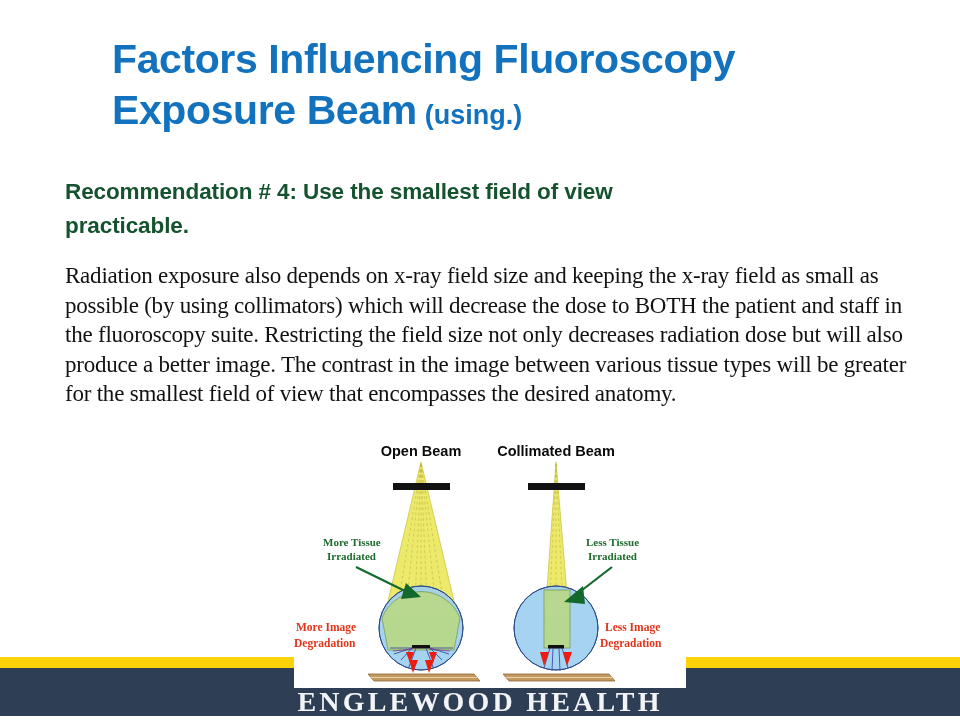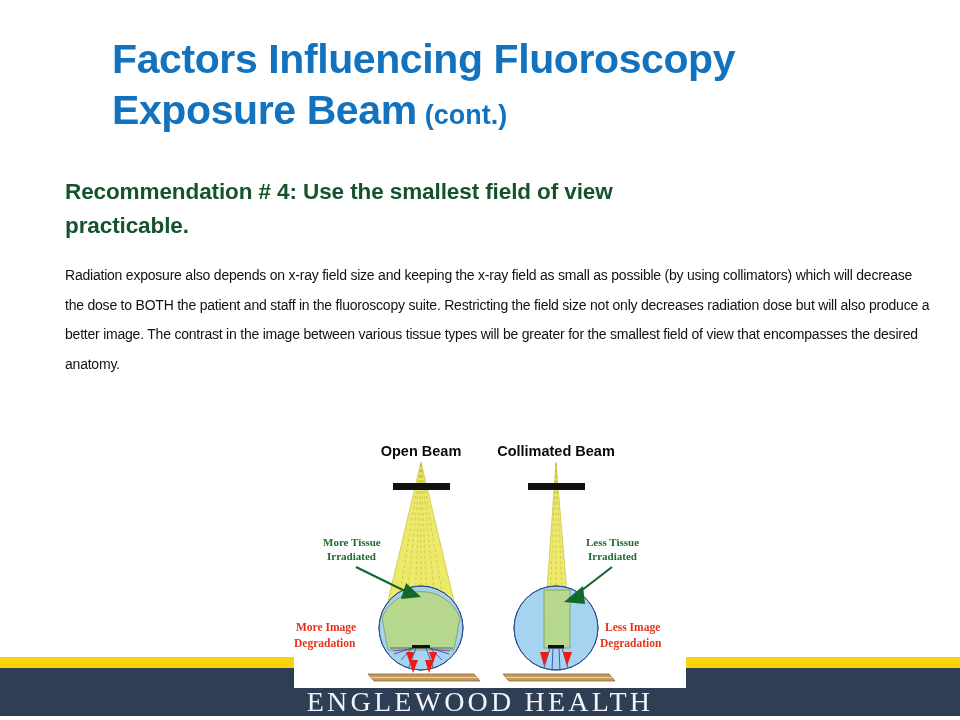--- a/index.html
+++ b/index.html
@@ -60,22 +60,22 @@
     line-height: 34px;
     color: #14532d;
     letter-spacing: -0.1px;
   }
 
   .paragraph {
     position: absolute;
     left: 65px;
     top: 261px;
     width: 866px;
-    font-family: Liberation Sans, sans-serif;
-    font-size: 14px;
+    font-family: Liberation Serif, serif;
+    font-size: 23px;
     line-height: 29.5px;
     color: #111111;
     letter-spacing: -0.22px;
     text-align: left;
   }
 
   
   .diagram-frame {
     position: absolute;
     left: 294px;
@@ -111,30 +111,31 @@
     position: absolute;
     left: 0;
     top: 686px;
     width: 960px;
     text-align: center;
     font-family: "Liberation Serif", serif;
     font-size: 28px;
     letter-spacing: 3.2px;
     color: #F2F4F7;
     z-index: 5;
+    font-weight: bold;
   }
 </style>
 </head>
 <body>
 
 <div class="slide">
 
   <div class="title-block">
     <div class="title-line">Factors Influencing Fluoroscopy</div>
-    <div class="title-line"><span>Exposure Beam</span><span class="title-cont">(cont.)</span></div>
+    <div class="title-line"><span>Exposure Beam</span><span class="title-cont">(using.)</span></div>
   </div>
 
   <div class="recommendation">Recommendation # 4:  Use the smallest field of view practicable.</div>
   <div class="paragraph">Radiation exposure also depends on x-ray field size and keeping the x-ray field as small as possible (by using collimators) which will decrease the dose to BOTH the patient and staff in the fluoroscopy suite.  Restricting the field size not only decreases radiation dose but will also produce a better image.  The contrast in the image between various tissue types will be greater for the smallest field of view that encompasses the desired anatomy.</div>
 
   <div class="diagram-frame">
     <svg class="diagram-svg" width="392" height="246" viewBox="0 0 392 246" xmlns="http://www.w3.org/2000/svg">
 
       <rect x="0" y="0" width="392" height="246" fill="#ffffff"></rect>
 

